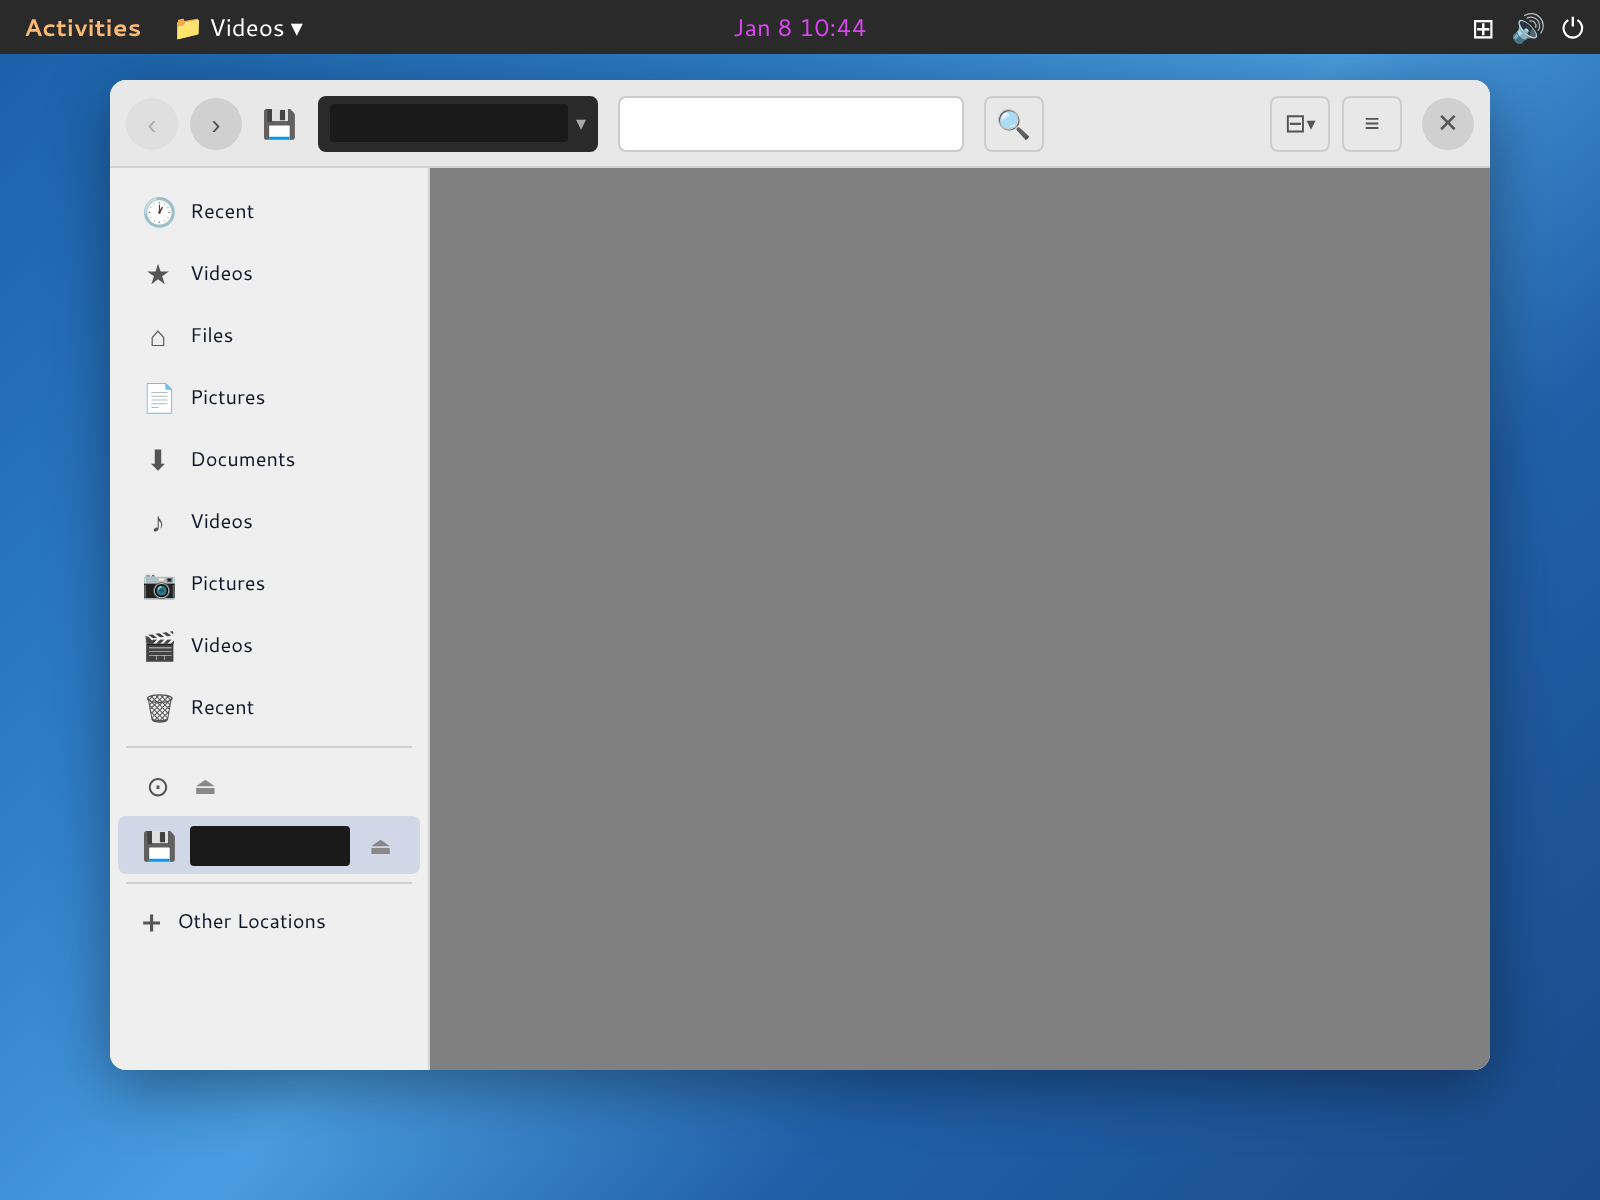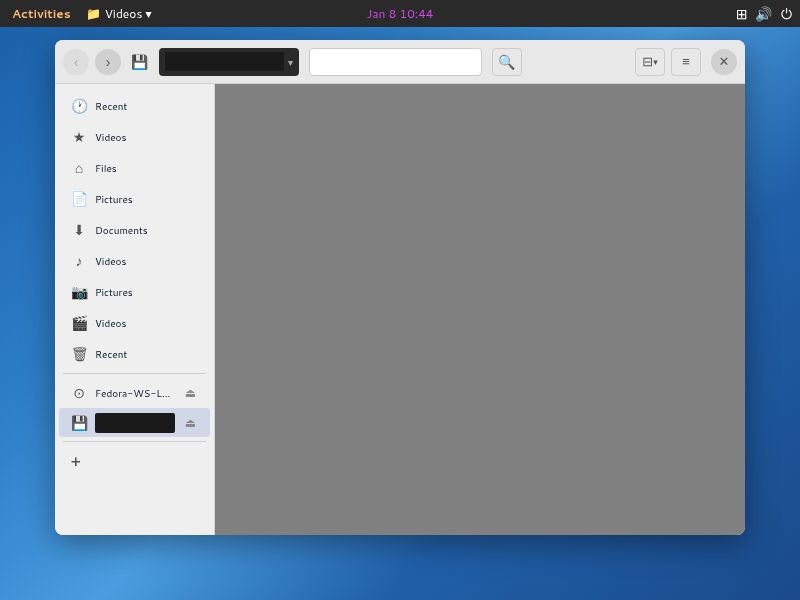--- a/index.html
+++ b/index.html
@@ -427,34 +427,34 @@
 
         <div class="sidebar-item">
           <span class="sidebar-item-icon">🗑</span>
           <span class="sidebar-item-label">Recent</span>
         </div>
 
         <div class="sidebar-divider"></div>
 
         <div class="sidebar-drive-item">
           <span class="sidebar-item-icon">⊙</span>
-          <span class="sidebar-item-label">Fedora-WS-L...</span>
           <span class="sidebar-eject">⏏</span>
         </div>
 
         <div class="sidebar-drive-item active">
           <span class="sidebar-item-icon">💾</span>
           <span style="background:#1a1a1a; color:#1a1a1a; font-size:11px; padding:2px 8px; border-radius:2px; flex:1; min-width:60px;">&nbsp;</span>
           <span class="sidebar-eject">⏏</span>
         </div>
 
         <div class="sidebar-divider"></div>
 
         <div class="sidebar-section-add">
           <span class="add-icon">+</span>
+          <span class="sidebar-item-label">Other Locations</span>
         </div>
 
       </div>
 
       <div class="fm-content">
       </div>
 
     </div>
   </div>
 

